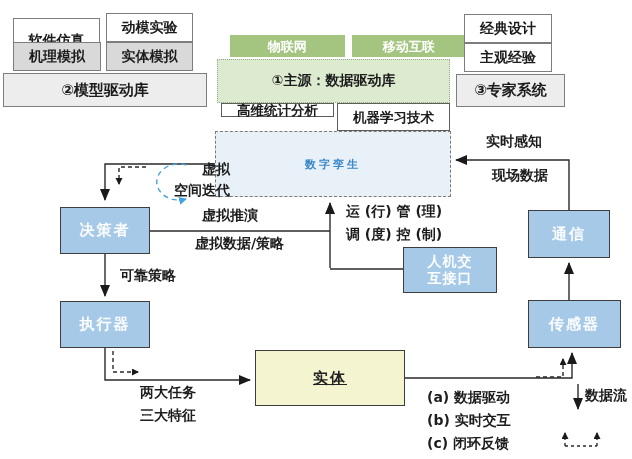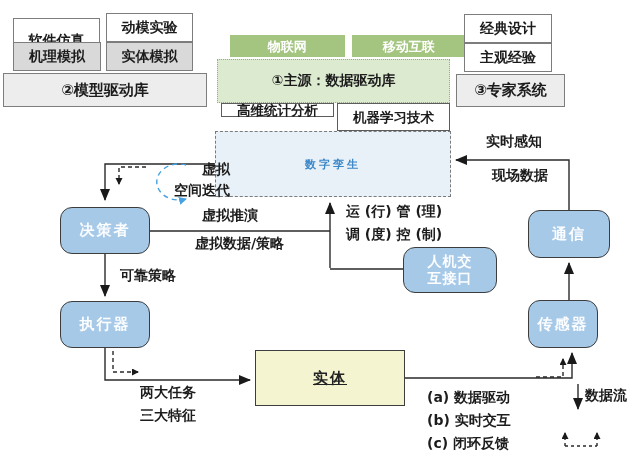--- a/index.html
+++ b/index.html
@@ -20,21 +20,21 @@
     flex:1;display:flex;align-items:center;justify-content:center;
     background:var(--tag-green,#a4c57f);color:#fff;font-size:13px;line-height:1;
   }
   .twin{
     position:absolute;box-sizing:border-box;display:flex;align-items:center;justify-content:center;
     background:var(--twin-bg,#e8f1f7);border:1.6px dashed #7a7a7a;
     color:var(--twin-text,#3c87c9);font-size:11px;letter-spacing:3px;
   }
   .node{
     position:absolute;box-sizing:border-box;display:flex;align-items:center;justify-content:center;
-    background:var(--node-blue,#a7c9e8);border:1.6px solid #3d3d3d;border-radius:12px;
+    background:var(--node-blue,#a7c9e8);border:1.6px solid #3d3d3d;border-radius:0;
     color:#fbfdff;font-size:15px;letter-spacing:2px;text-align:right;line-height:1.25;
   }
   .entity{
     position:absolute;box-sizing:border-box;display:flex;align-items:center;justify-content:center;
     background:var(--entity-yellow,#f4f4d1);border:1.6px solid #3d3d3d;
     color:#222;font-size:15px;letter-spacing:2px;text-decoration:underline;
   }
   .lbl{position:absolute;font-size:14px;white-space:nowrap;color:#1c1c1c;}
   .preline{white-space:pre-line;}
   .legend{position:absolute;left:427px;top:386px;line-height:23px;font-size:14px;}
@@ -110,21 +110,21 @@
 
   <div class="box" style="left:464px;top:14px;width:88px;height:29px">经典设计</div>
   <div class="box" style="left:464px;top:43px;width:88px;height:29px">主观经验</div>
   <div class="box graybox" style="left:456px;top:74px;width:109px;height:33px">③专家系统</div>
 
   <div class="twin" style="left:215px;top:131px;width:236px;height:66px">数字孪生</div>
 
   <div class="node" style="left:60px;top:207px;width:90px;height:47px">决策者</div>
   <div class="node" style="left:60px;top:301px;width:90px;height:47px">执行器</div>
   <div class="node" style="left:528px;top:210px;width:82px;height:48px">通信</div>
-  <div class="node" style="left:528px;top:300px;width:70px;height:48px">传感器</div>
+  <div class="node" style="left:528px;top:300px;width:93px;height:48px">传感器</div>
   <div class="node preline" style="left:403px;top:247px;width:94px;height:46px;font-size:14px;letter-spacing:1px">人机交
 互接口</div>
   <div class="entity" style="left:255px;top:350px;width:150px;height:56px">实体</div>
 
   <div class="lbl" style="left:486px;top:133px;width:72px;text-align:left">实时感知</div>
   <div class="lbl" style="left:484px;top:167px;width:72px;text-align:center">现场数据</div>
   <div class="lbl preline" style="left:160px;top:159px;width:70px;text-align:right;line-height:21px">虚拟
 空间迭代</div>
   <div class="lbl" style="left:202px;top:207px">虚拟推演</div>
   <div class="lbl" style="left:195px;top:235px">虚拟数据/策略</div>

